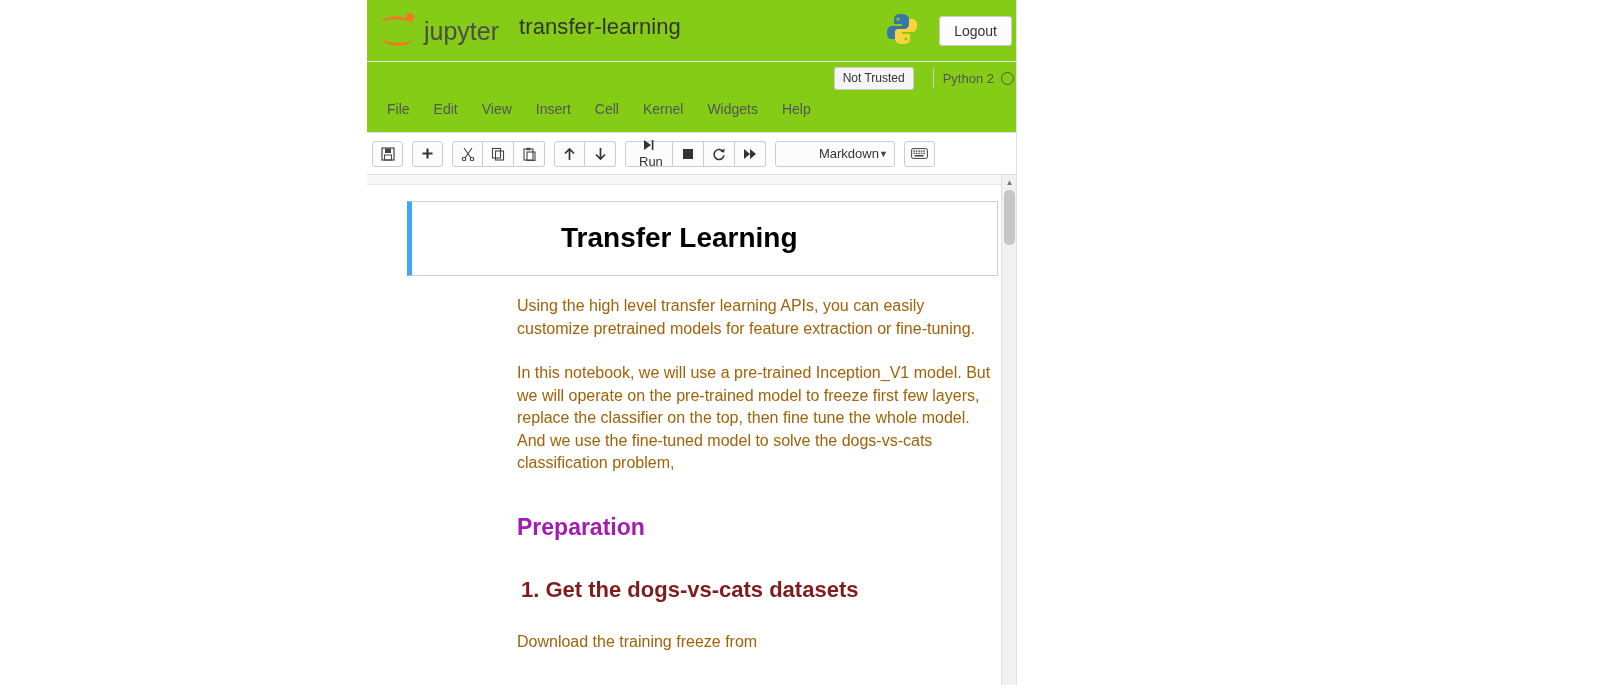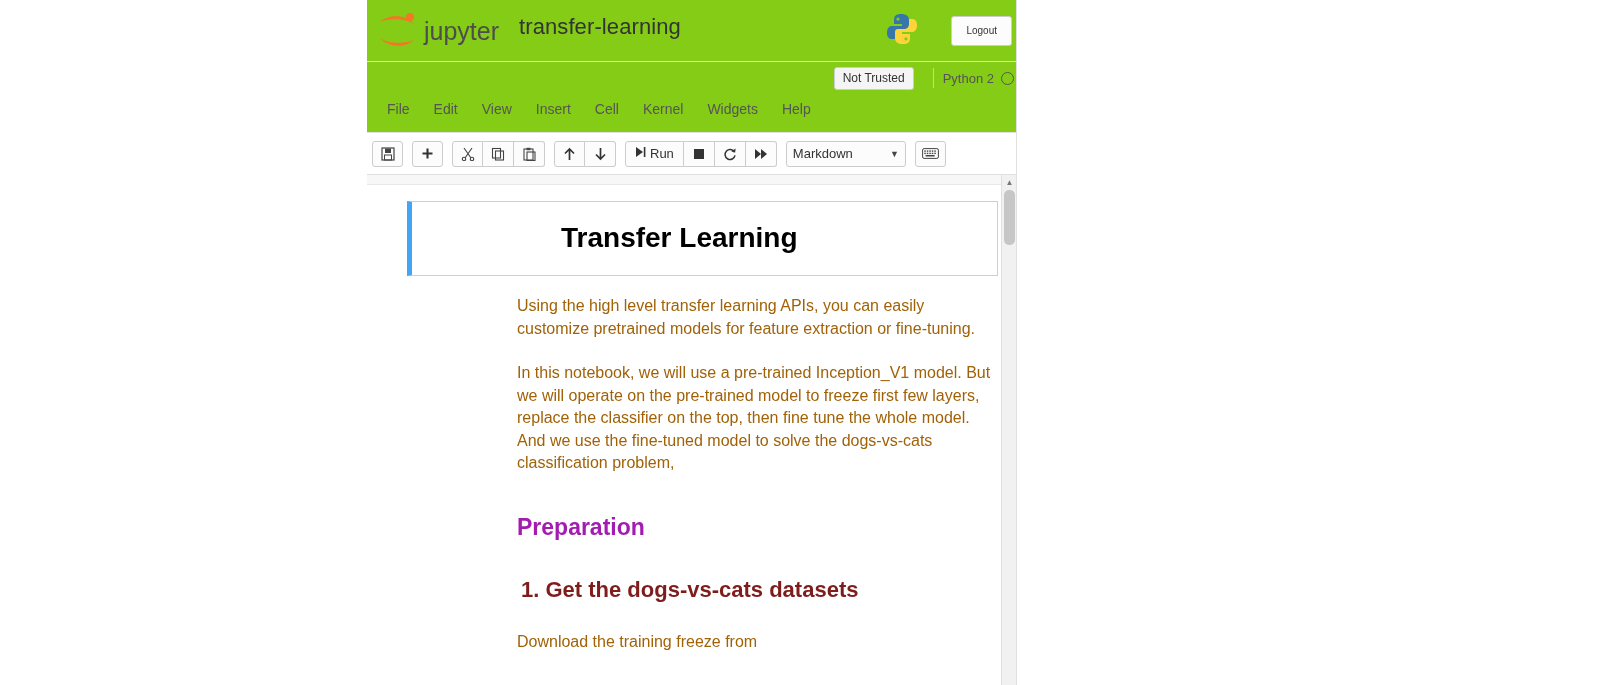--- a/index.html
+++ b/index.html
@@ -51,21 +51,21 @@
     right: 98px;
     top: 12px;
     width: 32px;
     height: 34px;
   }
   .logout-btn {
     position: absolute;
     right: 4px;
     top: 16px;
     padding: 5px 14px;
-    font-size: 10px;
+    font-size: 14px;
     color: #333333;
     background: #fcfcfc;
     border: 1px solid #cccccc;
     border-radius: 3px;
     line-height: 18px;
     cursor: pointer;
     text-align: right;
   }
 
   
@@ -145,39 +145,40 @@
     height: 26px;
     background: #fcfcfc;
     border: 1px solid #cccccc;
     display: flex;
     align-items: center;
     justify-content: center;
     font-size: 13px;
     color: #333333;
     cursor: pointer;
     padding: 0 5px;
+    flex-direction: column;
   }
   .tb-group .tb-btn { border-radius: 0; border-left-width: 0; }
   .tb-group .tb-btn:first-child { border-left-width: 1px; border-radius: 3px 0 0 3px; }
   .tb-group .tb-btn:last-child { border-radius: 0 3px 3px 0; }
   .tb-group .tb-btn:only-child { border-radius: 3px; border-left-width: 1px; }
   .tb-run { padding: 0 9px; }
   .tb-run .lbl { margin-left: 4px; }
   .cell-type-select {
     height: 26px;
     width: 120px;
     border: 1px solid #cccccc;
     background: #fcfcfc;
     font-size: 13px;
     color: #333333;
     padding-left: 6px;
     border-radius: 3px;
     display: flex;
     align-items: center;
-    justify-content: space-between;
+    justify-content: flex-end;
     cursor: pointer;
     margin-right: 9px;
   }
   .cell-type-select .caret { font-size: 9px; margin-right: 6px; color: #444; }
 
   
   .nb-wrap {
     position: relative;
     height: 512px;
     background: #ffffff;

